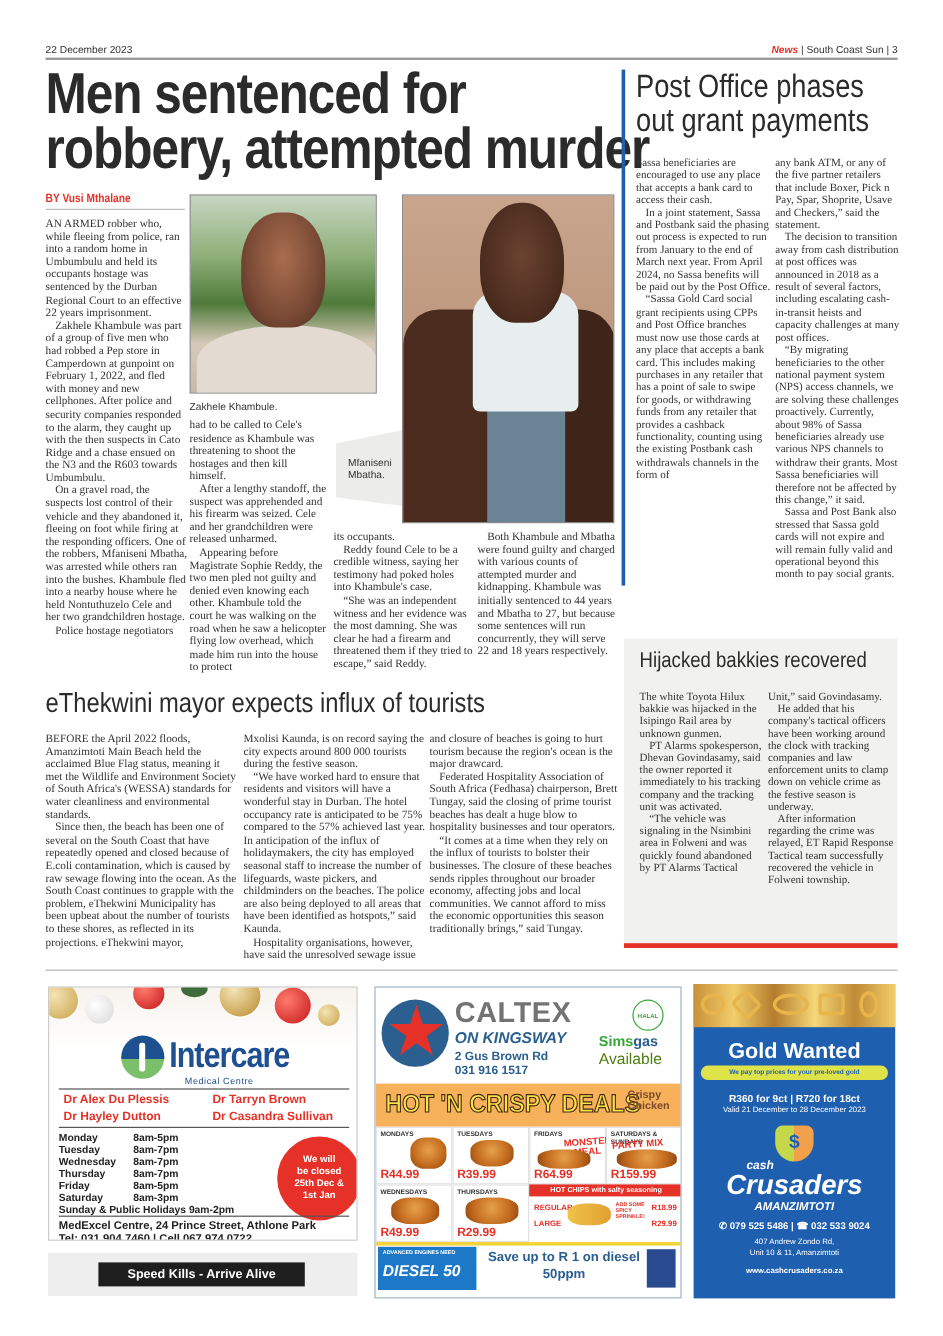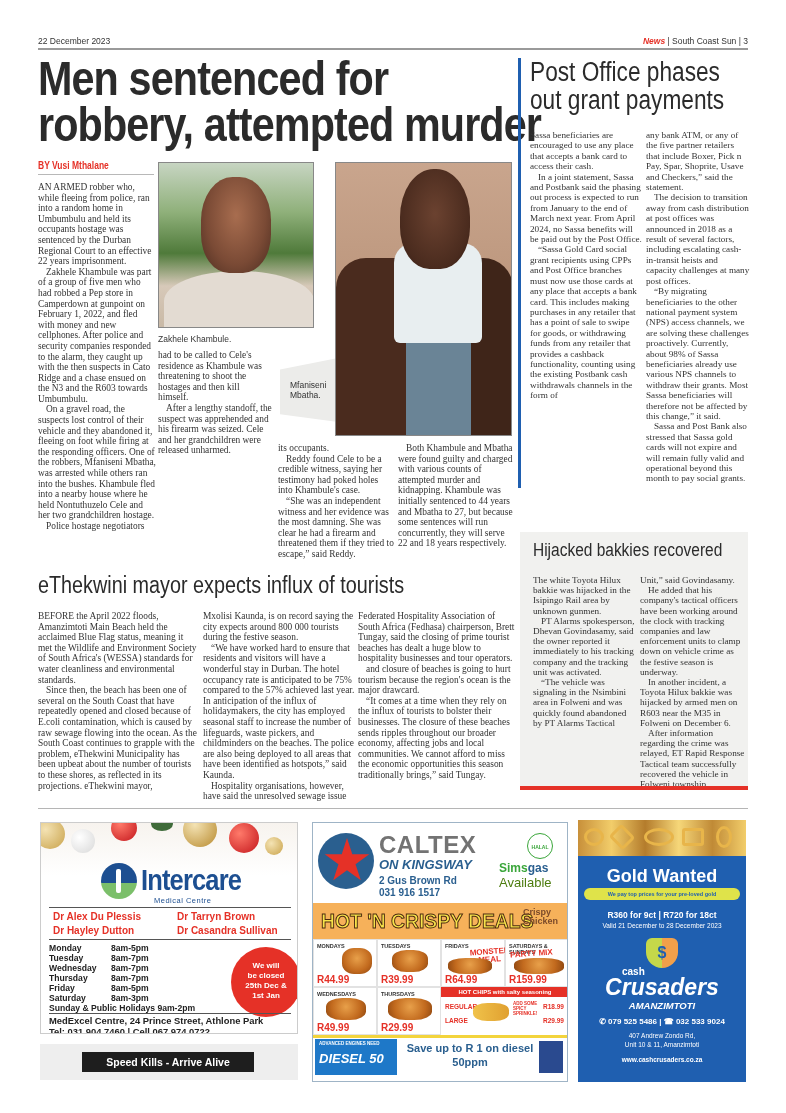--- a/index.html
+++ b/index.html
@@ -102,21 +102,21 @@
 
   
   .cc-ad { left: 578px; top: 820px; width: 168px; height: 262px; background: #1f5fb0; overflow: hidden; font-family: "Liberation Sans", sans-serif; color: #fff; text-align: center; }
   .cc-gold { position: absolute; left: 0; top: 0; width: 168px; height: 36px; background: linear-gradient(90deg, #c8903a, #f2cd6a, #b47c2c, #f6d779, #c08a36, #f2cd6a); }
   .cc-gold .ring { position: absolute; top: 8px; width: 20px; height: 18px; border: 3px solid #e8b54a; border-radius: 50%; }
   .cc-title { position: absolute; left: 0; top: 46px; width: 168px; font-size: 18px; font-weight: bold; }
   .cc-pill { position: absolute; left: 6px; top: 68px; width: 156px; height: 12px; border-radius: 6px; background: #dfe34a; color: #1f5fb0; font-size: 5.5px; font-weight: bold; line-height: 12px; }
   .cc-price { position: absolute; left: 0; top: 90px; width: 168px; font-size: 8.5px; font-weight: bold; }
   .cc-valid { position: absolute; left: 0; top: 102px; width: 168px; font-size: 6.5px; }
   .cc-shield { position: absolute; left: 68px; top: 118px; width: 32px; height: 30px; background: linear-gradient(90deg, #c5d84a 50%, #f2a04a 50%); border-radius: 6px 6px 16px 16px; color: #1f5fb0; font-size: 16px; font-weight: bold; line-height: 30px; }
-  .cc-cash { position: absolute; left: 44px; top: 146px; font-size: 10px; font-weight: bold; }
+  .cc-cash { position: absolute; left: 44px; top: 146px; font-size: 10px; font-weight: bold; font-style: italic; }
   .cc-crus { position: absolute; left: 0; top: 154px; width: 168px; font-size: 23px; font-weight: bold; font-style: italic; }
   .cc-loc { position: absolute; left: 0; top: 180px; width: 168px; font-size: 9.5px; font-weight: bold; font-style: italic; }
   .cc-phone { position: absolute; left: 0; top: 197px; width: 168px; font-size: 8px; font-weight: bold; }
   .cc-addr { position: absolute; left: 0; top: 212px; width: 168px; font-size: 6.5px; line-height: 8.5px; }
   .cc-web { position: absolute; left: 0; top: 236px; width: 168px; font-size: 6.5px; font-weight: bold; }
 </style>
 </head>
 <body>
 
 <div class="abs hdr-date sans">22 December 2023</div>
@@ -139,20 +139,21 @@
 
 <div class="abs photo1">
   <div class="shirt"></div>
   <div class="face"></div>
 </div>
 <div class="abs caption1 sans">Zakhele Khambule.</div>
 
 <div class="abs col" style="left:158px; top:350px; width:114px;">
   <p>had to be called to Cele's residence as Khambule was threatening to shoot the hostages and then kill himself.</p>
   <p>After a lengthy standoff, the suspect was apprehended and his firearm was seized. Cele and her grandchildren were released unharmed.</p>
+  <p>Appearing before Magistrate Sophie Reddy, the two men pled not guilty and denied even knowing each other. Khambule told the court he was walking on the road when he saw a helicopter flying low overhead, which made him run into the house to protect</p>
 </div>
 
 <div class="abs callout"></div>
 <div class="abs caption2 sans">
   <div>Mfaniseni</div>
   <div>Mbatha.</div>
 </div>
 
 <div class="abs photo2">
   <div class="jeans"></div>
@@ -191,38 +192,37 @@
 <div class="abs hj-box"></div>
 <div class="abs hj-title">Hijacked bakkies recovered</div>
 <div class="abs col" style="left:533px; top:575px; width:104px; font-size:9.2px; line-height:10.2px;">
   <p>The white Toyota Hilux bakkie was hijacked in the Isipingo Rail area by unknown gunmen.</p>
   <p>PT Alarms spokesperson, Dhevan Govindasamy, said the owner reported it immediately to his tracking company and the tracking unit was activated.</p>
   <p>“The vehicle was signaling in the Nsimbini area in Folweni and was quickly found abandoned by PT Alarms Tactical</p>
 </div>
 <div class="abs col" style="left:640px; top:575px; width:106px; font-size:9.2px; line-height:10.2px;">
   <p>Unit,” said Govindasamy.</p>
   <p>He added that his company's tactical officers have been working around the clock with tracking companies and law enforcement units to clamp down on vehicle crime as the festive season is underway.</p>
-  <p>In another incident, a Toyota Hilux bakkie was hijacked by armed men on R603 near the M35 in Folweni on December 6.</p>
   <p>After information regarding the crime was relayed, ET Rapid Response Tactical team successfully recovered the vehicle in Folweni township.</p>
 </div>
 <div class="abs hj-redbar"></div>
 
 <div class="abs et-title">eThekwini mayor expects influx of tourists</div>
 <div class="abs col" style="left:38px; top:611px; width:160px;">
   <p>BEFORE the April 2022 floods, Amanzimtoti Main Beach held the acclaimed Blue Flag status, meaning it met the Wildlife and Environment Society of South Africa's (WESSA) standards for water cleanliness and environmental standards.</p>
   <p>Since then, the beach has been one of several on the South Coast that have repeatedly opened and closed because of E.coli contamination, which is caused by raw sewage flowing into the ocean. As the South Coast continues to grapple with the problem, eThekwini Municipality has been upbeat about the number of tourists to these shores, as reflected in its projections. eThekwini mayor,</p>
 </div>
 <div class="abs col" style="left:203px; top:611px; width:156px;">
   <p>Mxolisi Kaunda, is on record saying the city expects around 800 000 tourists during the festive season.</p>
   <p>“We have worked hard to ensure that residents and visitors will have a wonderful stay in Durban. The hotel occupancy rate is anticipated to be 75% compared to the 57% achieved last year. In anticipation of the influx of holidaymakers, the city has employed seasonal staff to increase the number of lifeguards, waste pickers, and childminders on the beaches. The police are also being deployed to all areas that have been identified as hotspots,” said Kaunda.</p>
   <p>Hospitality organisations, however, have said the unresolved sewage issue</p>
 </div>
 <div class="abs col" style="left:358px; top:611px; width:160px;">
+  <p>and closure of beaches is going to hurt tourism because the region's ocean is the major drawcard.</p>
   <p>Federated Hospitality Association of South Africa (Fedhasa) chairperson, Brett Tungay, said the closing of prime tourist beaches has dealt a huge blow to hospitality businesses and tour operators.</p>
-  <p>and closure of beaches is going to hurt tourism because the region's ocean is the major drawcard.</p>
   <p>“It comes at a time when they rely on the influx of tourists to bolster their businesses. The closure of these beaches sends ripples throughout our broader economy, affecting jobs and local communities. We cannot afford to miss the economic opportunities this season traditionally brings,” said Tungay.</p>
 </div>
 
 <div class="abs bottom-rule"></div>
 
 <div class="abs ic-ad">
   <div class="ic-ornaments">
     <div class="orn" style="left:-6px; top:-4px; width:30px; height:30px; background:radial-gradient(circle at 35% 35%, #f4e3b4, #c9a24a);"></div>
     <div class="orn" style="left:30px; top:6px; width:24px; height:24px; background:radial-gradient(circle at 35% 35%, #ffffff, #d8d8d8);"></div>
     <div class="orn" style="left:70px; top:-8px; width:26px; height:26px; background:radial-gradient(circle at 35% 35%, #ff7a6a, #c4161c);"></div>

